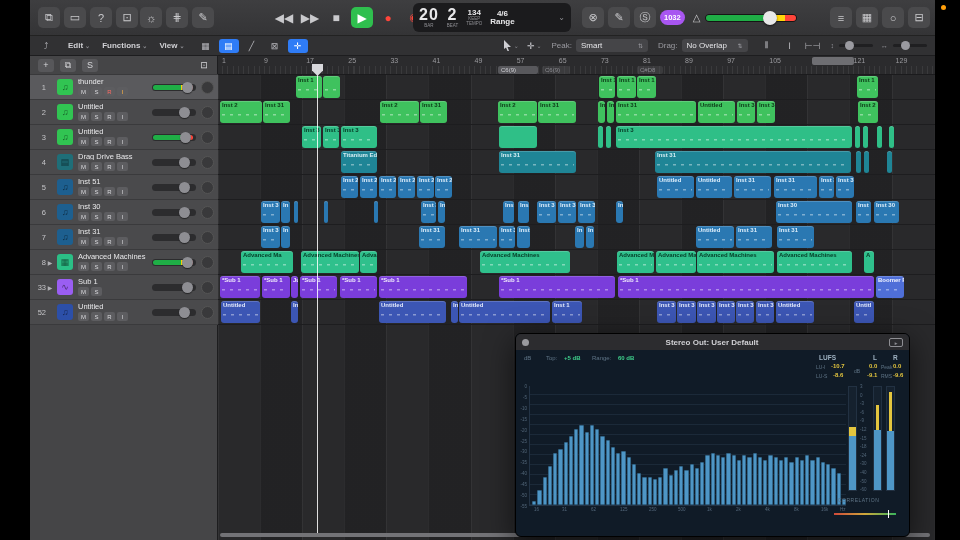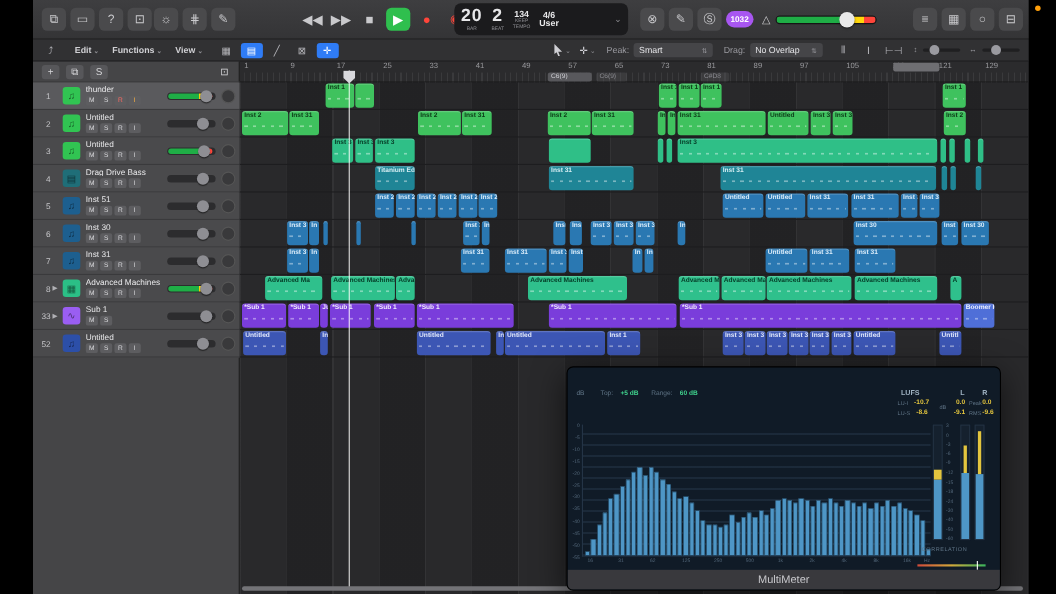--- a/index.html
+++ b/index.html
@@ -147,21 +147,21 @@
           <div class="big">2</div>
           <div class="sub">BEAT</div>
         </div>
         <div class="col">
           <div class="mid">134</div>
           <div class="sub">KEEP</div>
           <div class="sub">TEMPO</div>
         </div>
         <div class="col">
           <div class="mid">4/6</div>
-          <div class="mid">User</div>
+          <div class="mid">Range</div>
         </div>
         <div class="chev">⌄</div>
       </div>
       <div class="tbgroup" style="left:552px" id="tb-modes">
           <div class="tbtn">⊗</div>
           <div class="tbtn">✎</div>
           <div class="tbtn">Ⓢ</div>
         </div>
       <div class="tbgroup" style="left:630px;top:10px">
         <div class="badge">1032</div>
@@ -573,20 +573,25 @@
         </div>
       <div id="playhead"></div>
       <div id="phhandle"></div>
       <div id="hscroll"></div>
       <svg id="cursor" width="12" height="16" viewBox="0 0 12 16">
         <path d="M1 0 L1 12 L4 9.5 L6 14.5 L8 13.5 L6 9 L10 9 Z" fill="#fff" stroke="#000" stroke-width=".7"></path>
       </svg>
     </div>
 
     <div id="plugin">
+      <div id="pltitle">
+        <div class="dot"></div>
+        <div class="ttl">Stereo Out: User Default</div>
+        <div class="ric">▸</div>
+      </div>
       <div class="plbl" style="left:8px;top:21px">dB</div>
       <div class="plbl" style="left:30px;top:21px">Top:</div>
       <div class="pval" style="left:48px;top:21px">+5 dB</div>
       <div class="plbl" style="left:76px;top:21px">Range:</div>
       <div class="pval" style="left:102px;top:21px">60 dB</div>
 
       <div class="phead" style="left:303px;top:20px">LUFS</div>
       <div class="phead" style="left:357px;top:20px">L</div>
       <div class="phead" style="left:377px;top:20px">R</div>
       <div class="pgray" style="left:300px;top:30px">LU-I</div>
@@ -663,23 +668,20 @@
           <div class="sbar" style="left: 306.5px; height: 32.4px;"></div>
           <div class="sbar" style="left: 311.75px; height: 6.48px;"></div>
         </div>
       <div id="dblbls"></div>
       <div id="fqlbls"></div>
       <div id="meterzone"></div>
       <div class="pgray" style="left:322px;top:163px;letter-spacing:.5px">CORRELATION</div>
       <div id="corrbar">
           <div id="corrmark" style="left: 53.94px;"></div>
         </div>
-      <div id="plfooter">
-          <span>MultiMeter</span>
-        </div>
     <div class="dblbl" style="left: 2px; top: 50px;">0</div>
         <div class="dblbl" style="left: 2px; top: 60.9px;">-5</div>
         <div class="dblbl" style="left: 2px; top: 71.8px;">-10</div>
         <div class="dblbl" style="left: 2px; top: 82.7px;">-15</div>
         <div class="dblbl" style="left: 2px; top: 93.6px;">-20</div>
         <div class="dblbl" style="left: 2px; top: 104.5px;">-25</div>
         <div class="dblbl" style="left: 2px; top: 115.4px;">-30</div>
         <div class="dblbl" style="left: 2px; top: 126.3px;">-35</div>
         <div class="dblbl" style="left: 2px; top: 137.2px;">-40</div>
         <div class="dblbl" style="left: 2px; top: 148.1px;">-45</div>

